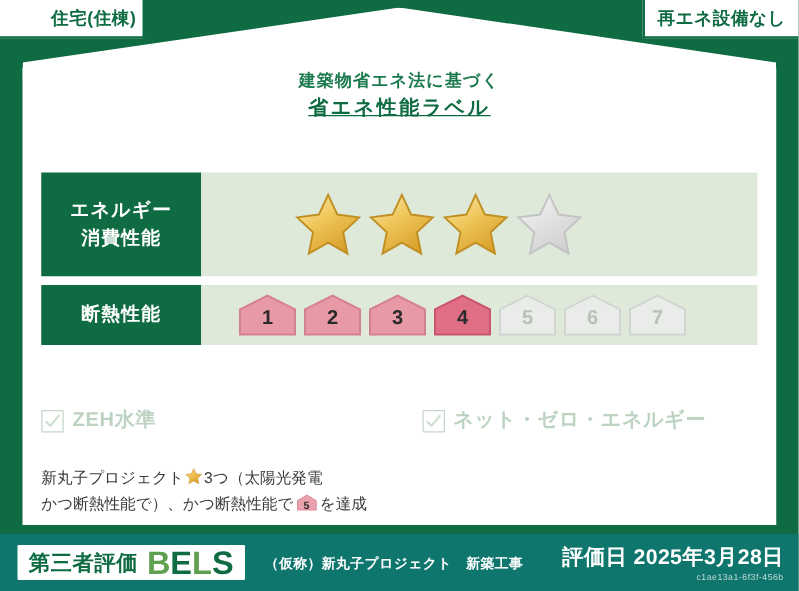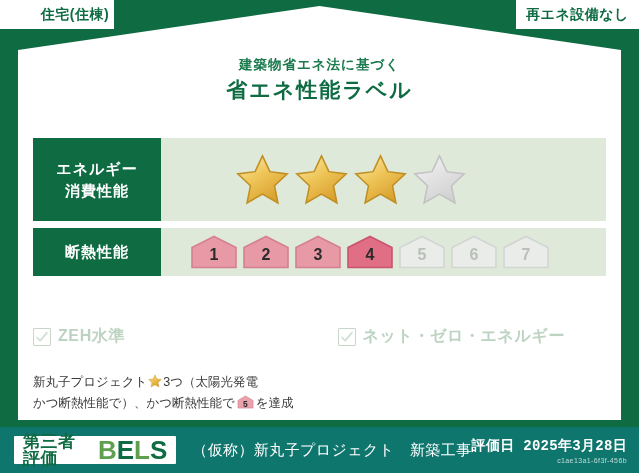--- a/index.html
+++ b/index.html
@@ -54,22 +54,22 @@
   
   .title-wrap{
     position:absolute;left:0;right:0;top:58px;
     text-align:center;z-index:4;
   }
   .title-sub{
     color:#1a7a4d;font-weight:bold;font-size:13.5px;letter-spacing:1px;
     line-height:1.1;
   }
   .title-main{
-    color:#0e6b42;font-weight:bold;font-size:21px;letter-spacing:2px;
-    margin-top:5px;line-height:1.1;
+    color:#0e6b42;font-weight:bold;font-size:16px;letter-spacing:2px;
+    margin-top:5px;line-height:1.1;text-decoration:underline;
   }
 
   
   .rows{
     position:absolute;left:33px;right:33px;top:138px;z-index:4;
   }
   .row{
     display:flex;align-items:stretch;
     margin-bottom:7px;
   }
@@ -163,29 +163,29 @@
     display:flex;align-items:center;gap:7px;
     height:28px;box-sizing:border-box;
   }
   .bels-jp{color:#0e6b42;font-weight:bold;font-size:17px;letter-spacing:.5px;line-height:1;}
   .bels-en{font-weight:bold;font-size:26px;line-height:1;letter-spacing:0;}
   .bels-en .b1{color:#5fa04e;}
   .bels-en .b2{color:#0e6b42;}
   .bels-en .b3{color:#5fa04e;}
   .bels-en .b4{color:#0e6b42;}
   .project{
-    color:#ffffff;font-size:15px;font-weight:normal;
+    color:#ffffff;font-size:11px;font-weight:bold;
     margin-left:16px;letter-spacing:.4px;
     white-space:nowrap;
   }
   .foot-right{
     margin-left:auto;margin-right:12px;
     text-align:right;color:#ffffff;
   }
-  .eval-date{font-size:14px;font-weight:bold;letter-spacing:.3px;white-space:nowrap;font-family:Liberation Mono, monospace;}
+  .eval-date{font-size:17px;font-weight:bold;letter-spacing:.3px;white-space:nowrap;}
   .eval-id{font-size:7px;opacity:.72;letter-spacing:.4px;margin-top:2px;white-space:nowrap;}
 </style>
 </head>
 <body>
 
 <div class="label-root">
 
   <div class="corner-tag left">
     <span>住宅(住棟)</span>
   </div>

